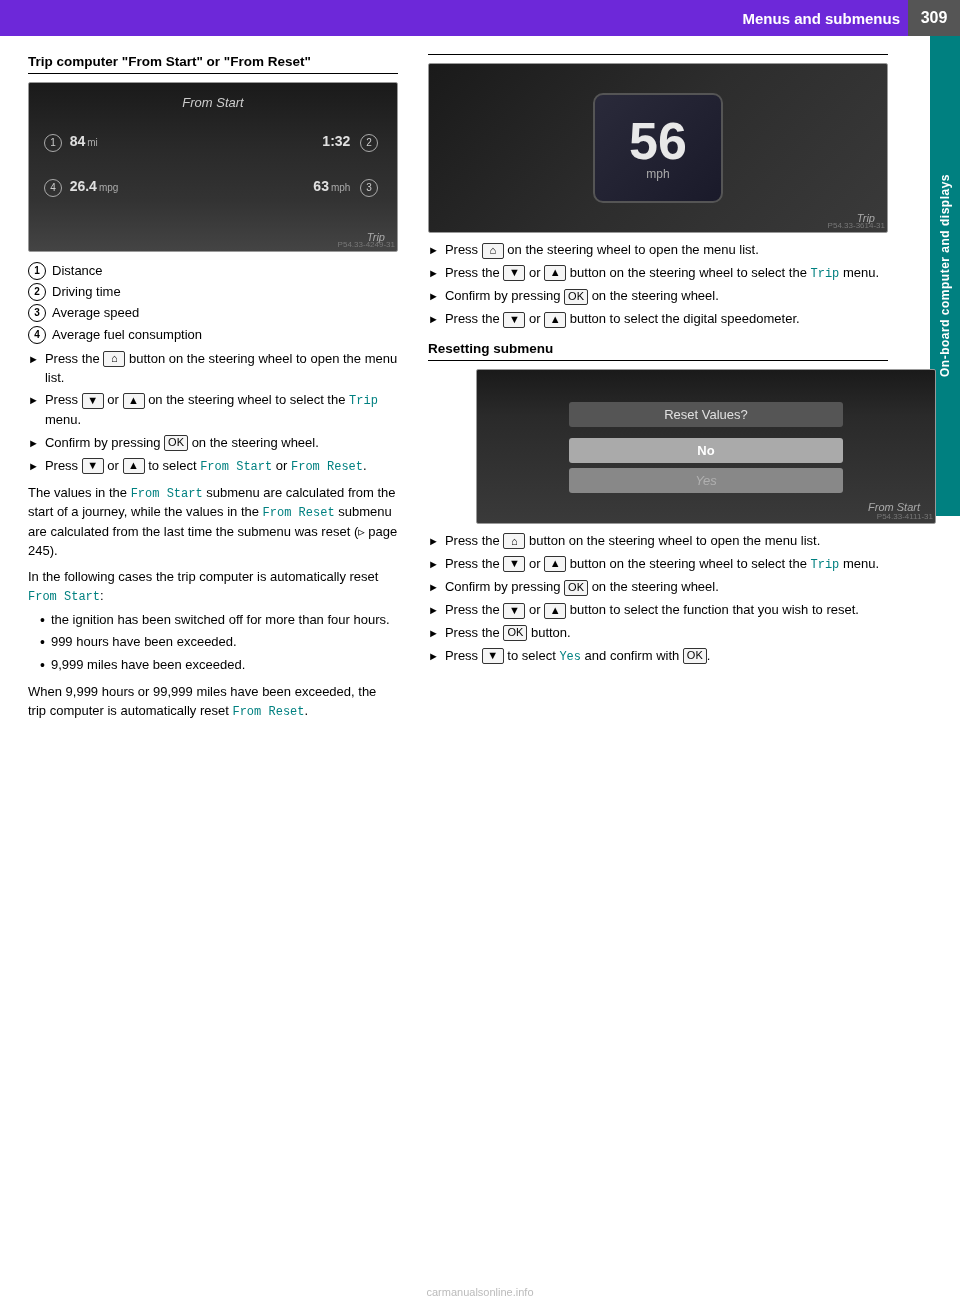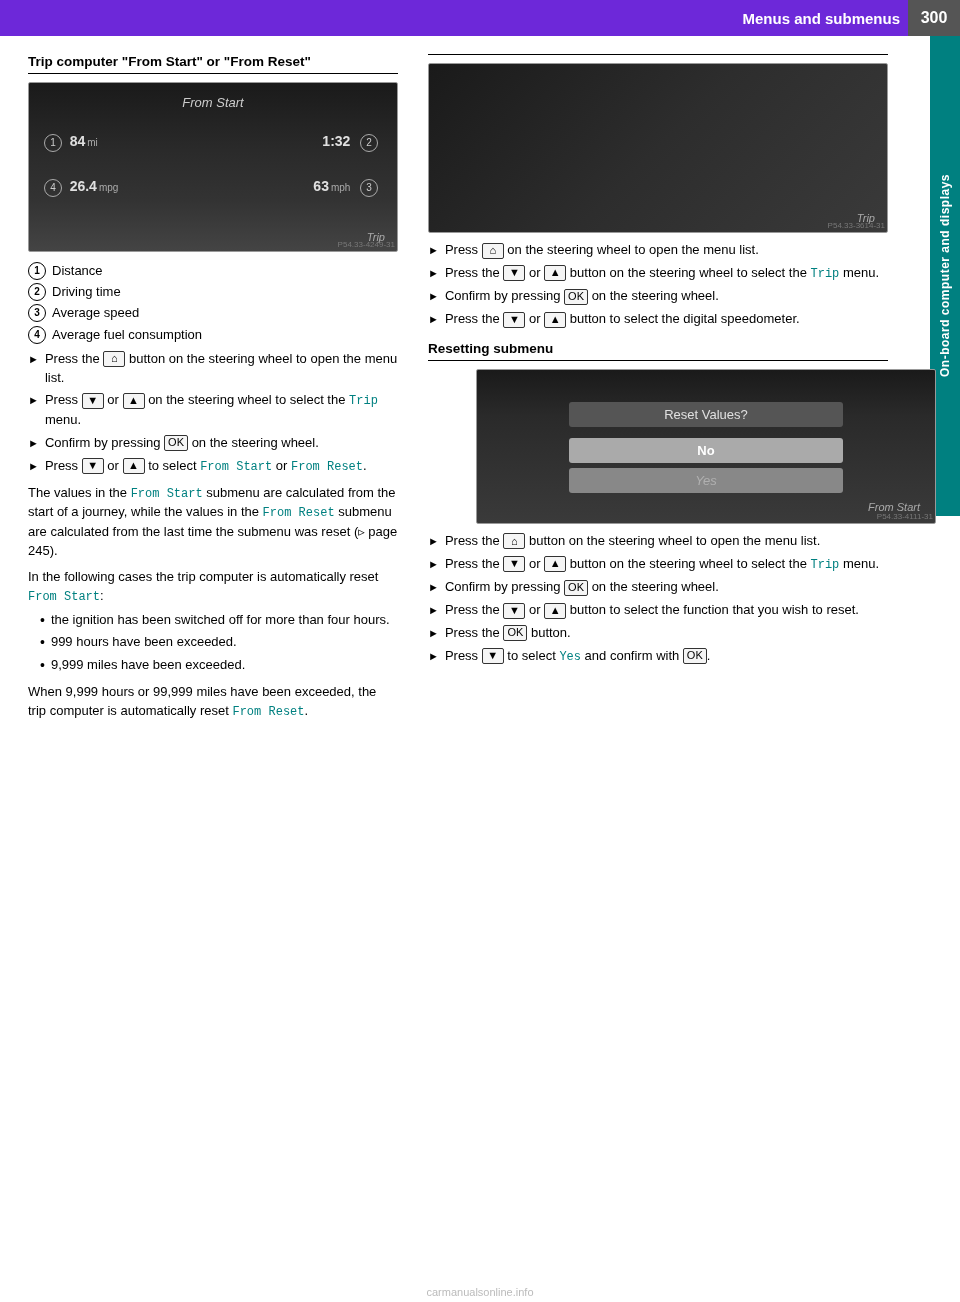--- a/index.html
+++ b/index.html
@@ -344,21 +344,21 @@
       font-size: 11px;
       color: #bbb;
     }
   </style>
 </head>
 <body>
 
 <div class="header-bar">
   <span class="header-title">Menus and submenus</span>
 </div>
-<div class="page-number-box">300</div>
+<div class="page-number-box">309</div>
 
 <div class="side-tab">
   <span class="side-tab-text">On-board computer and displays</span>
 </div>
 
 <div class="content">
 
   <div class="col-left">
 
     <div class="section-heading mb4">Trip computer "From Start" or "From Reset"</div>
@@ -455,20 +455,24 @@
 
     <p class="para">When 9,999 hours or 99,999 miles have been exceeded, the trip computer is automatically reset <span class="teal">From Reset</span>.</p>
 
   </div>
 
   <div class="col-right">
 
     <hr class="divider">
 
     <div class="speed-image mb8">
+      <div class="speed-display">
+        <span class="speed-number">56</span>
+        <span class="speed-unit">mph</span>
+      </div>
       <span class="speed-trip-label">Trip</span>
       <span class="speed-img-code">P54.33-3614-31</span>
     </div>
 
     <div class="mb4">
       <div class="arrow-bullet">
         <span class="arrow-sym">►</span>
         <span>Press <span class="key-box">⌂</span> on the steering wheel to open the menu list.</span>
       </div>
     </div>

